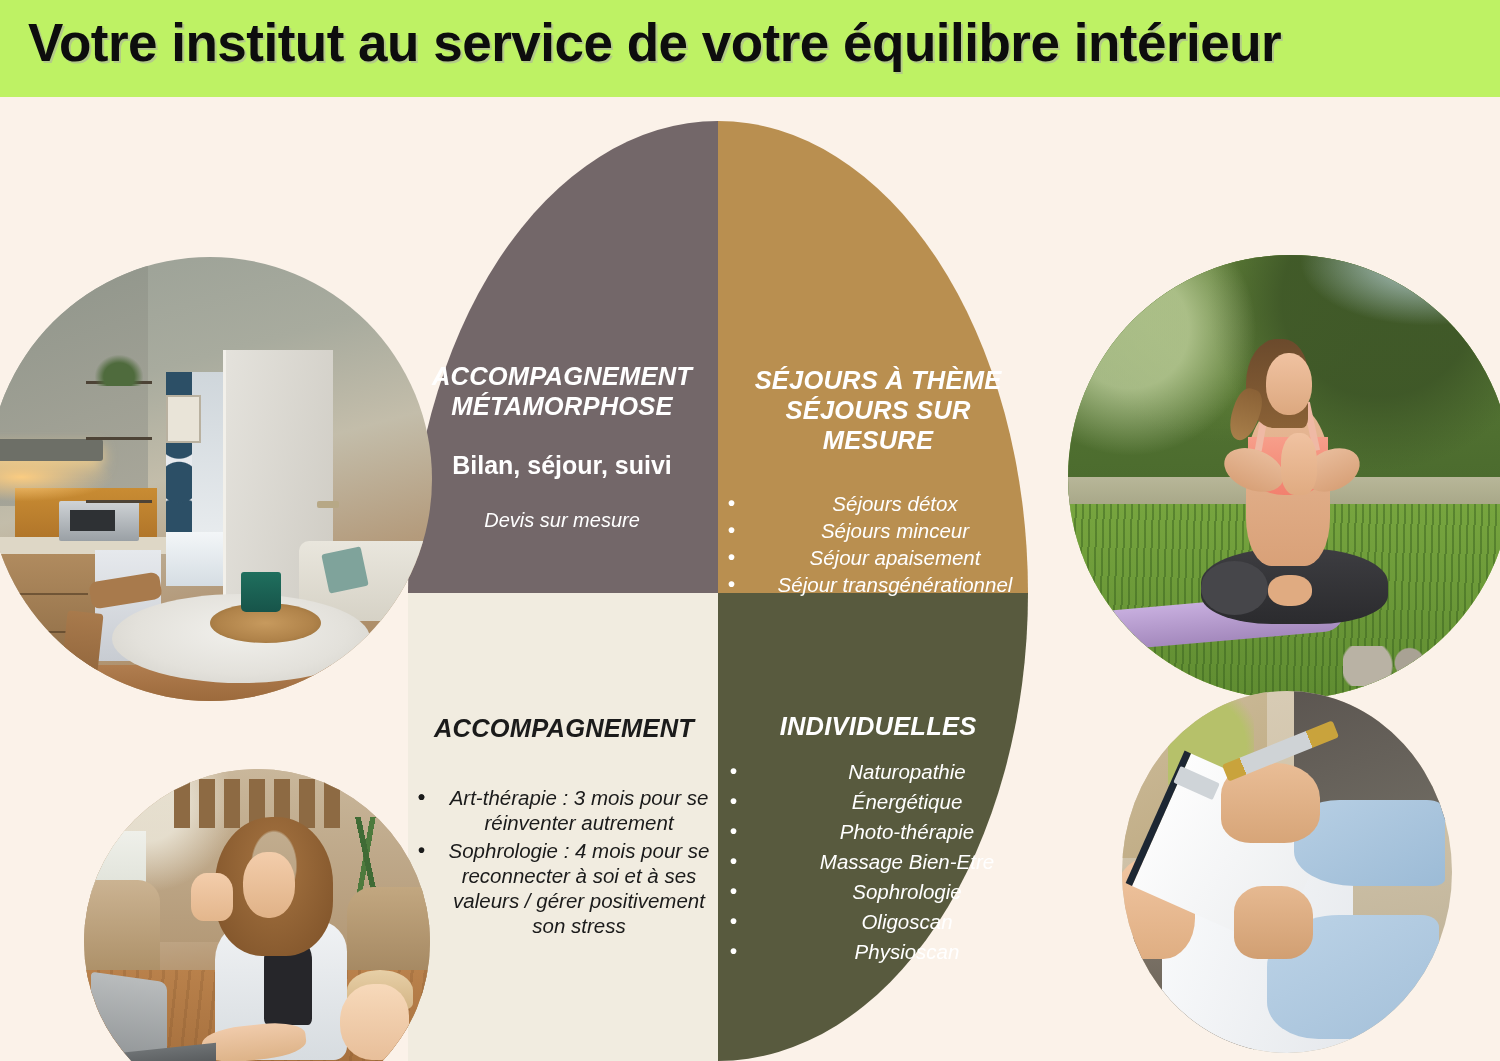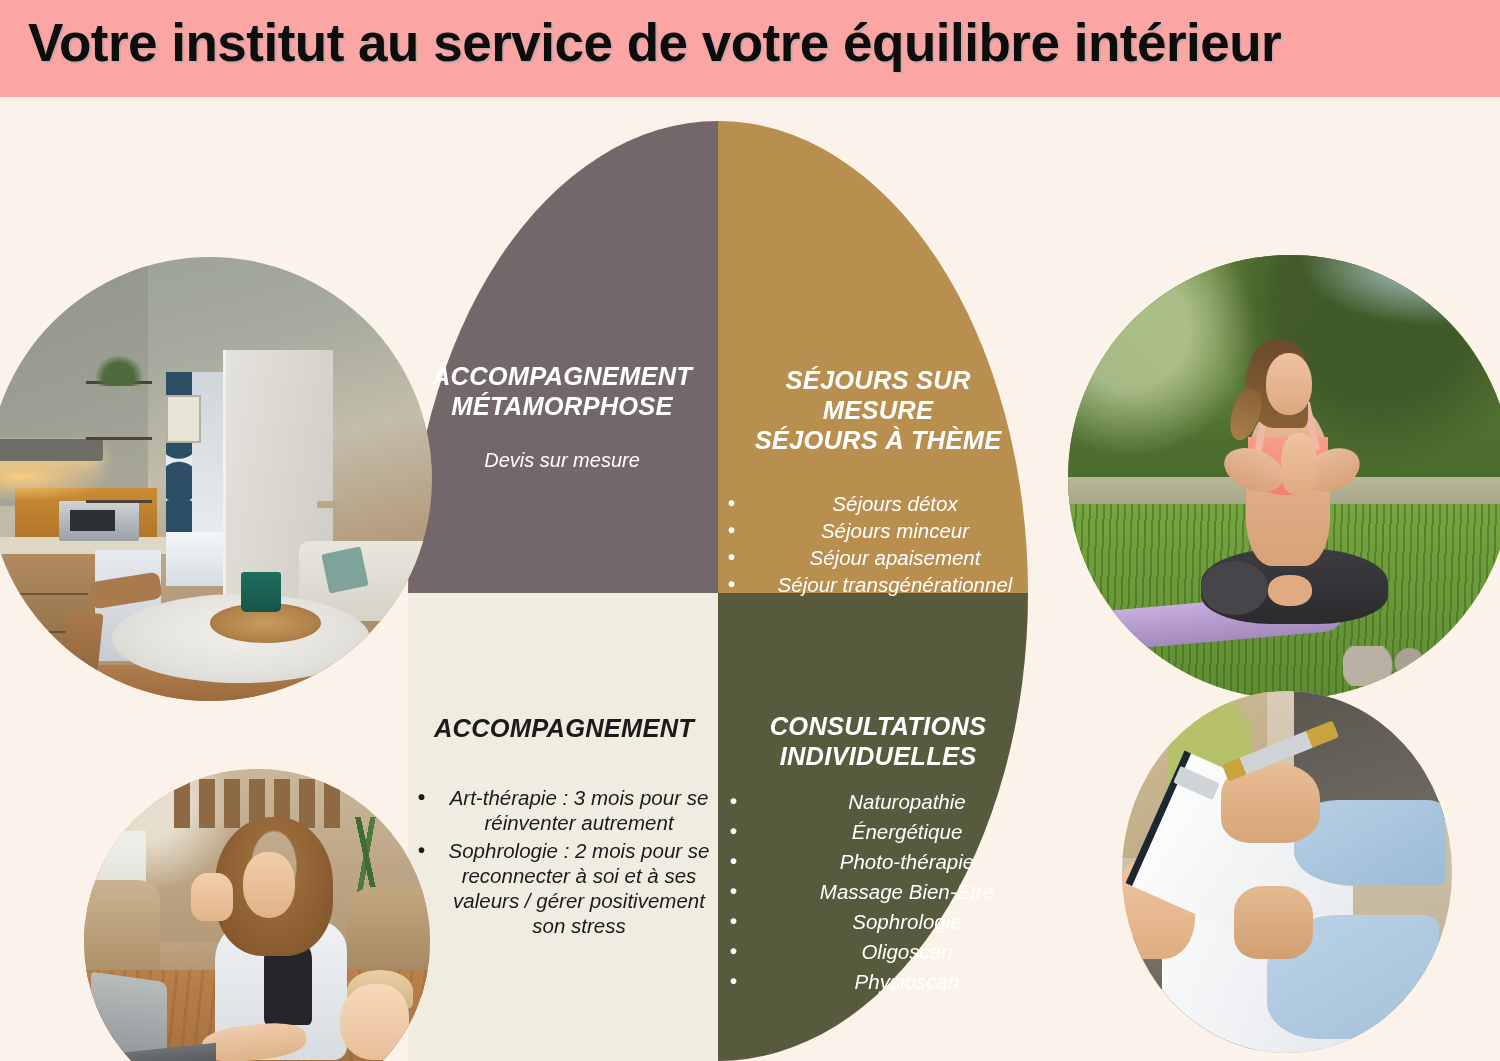--- a/index.html
+++ b/index.html
@@ -558,21 +558,21 @@
   }
 
   
   .bullet-dot { font-weight: bold; }
 </style>
 </head>
 <body>
 
 <div id="page" style="background: rgb(251, 242, 233);">
 
-  <div id="header-bar" style="background: #fca5a5;">
+  <div id="header-bar" style="background: #bef264;">
     <div id="page-title">Votre institut au service de votre équilibre intérieur</div>
   </div>
 
   <div id="quadrant-wrap">
 
     <div class="quad" id="quad-tl" style="background: rgb(115, 103, 105);"></div>
 
     <div class="quad" id="quad-tr" style="background: rgb(185, 143, 80);"></div>
 
     <div class="quad" id="quad-bl" style="background: rgb(241, 236, 224);"></div>
@@ -666,27 +666,28 @@
       <div class="cs-hand-top"></div>
       <div class="cs-pen"></div>
 
     </div>
 
     <div class="quad-text" id="text-tl" style="color: rgb(255, 255, 255);">
       <div class="q-heading">
         <div>ACCOMPAGNEMENT</div>
         <div>MÉTAMORPHOSE</div>
       </div>
+      <div class="q-sub">Bilan, séjour, suivi</div>
       <div class="q-note">Devis sur mesure</div>
     </div>
 
     <div class="quad-text" id="text-tr" style="color: rgb(255, 255, 255);">
       <div class="q-heading">
+        <div>SÉJOURS À THÈME</div>
         <div>SÉJOURS SUR MESURE</div>
-        <div>SÉJOURS À THÈME</div>
       </div>
       <ul class="q-list">
         <li>
           <span class="bullet bullet-dot">•</span>
           <span>Séjours détox</span>
         </li>
         <li>
           <span class="bullet bullet-dot">•</span>
           <span>Séjours minceur</span>
         </li>
@@ -708,28 +709,27 @@
       <ul class="q-list">
         <li>
           <span class="bullet bullet-dot">•</span>
         </li>
         <li>
           <span class="bullet bullet-dot">•</span>
           <span>Art-thérapie : 3 mois pour se réinventer autrement</span>
         </li>
         <li>
           <span class="bullet bullet-dot">•</span>
-          <span>Sophrologie : 2 mois pour se reconnecter à soi et à ses valeurs / gérer positivement son stress</span>
+          <span>Sophrologie : 4 mois pour se reconnecter à soi et à ses valeurs / gérer positivement son stress</span>
         </li>
       </ul>
     </div>
 
     <div class="quad-text" id="text-br" style="color: rgb(255, 255, 255);">
       <div class="q-heading">
-        <div>CONSULTATIONS</div>
         <div>INDIVIDUELLES</div>
       </div>
       <ul class="q-list">
         <li>
           <span class="bullet bullet-dot">•</span>
           <span>Naturopathie</span>
         </li>
         <li>
           <span class="bullet bullet-dot">•</span>
           <span>Énergétique</span>

